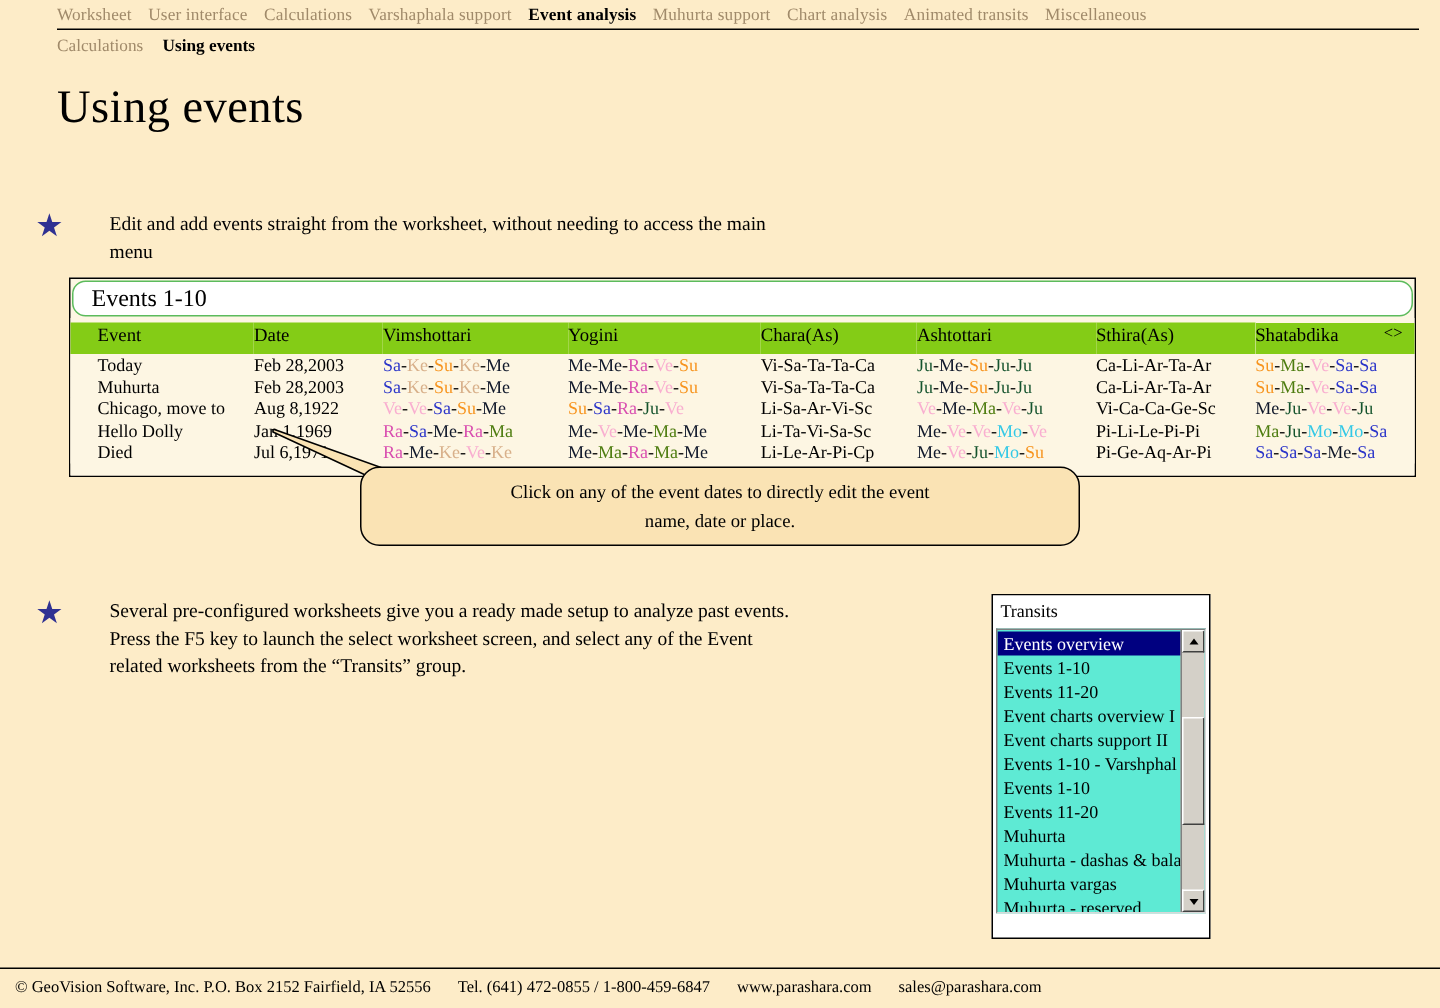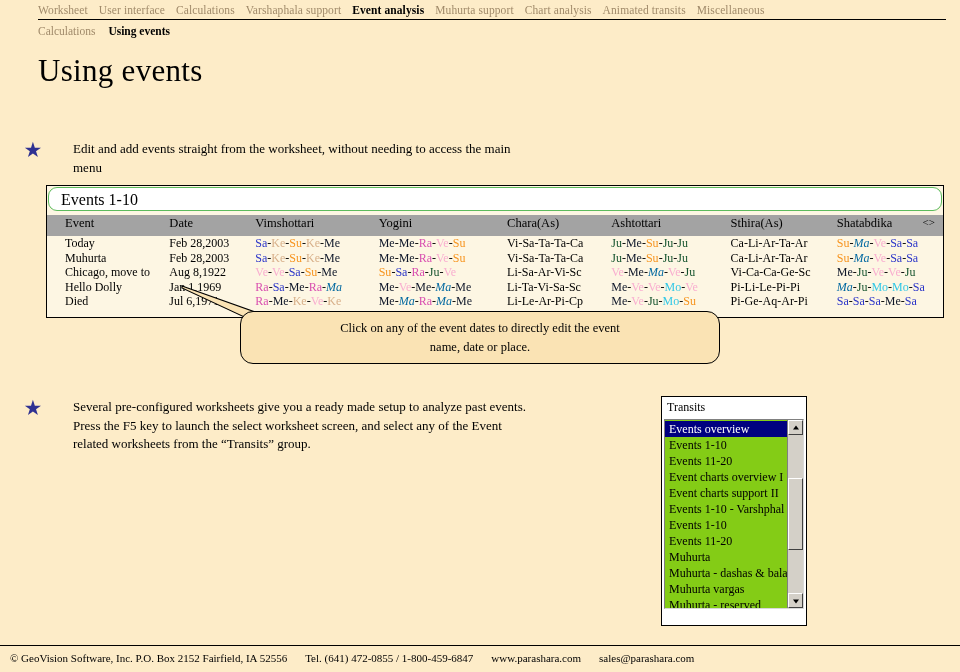--- a/index.html
+++ b/index.html
@@ -105,21 +105,21 @@
     border-collapse: collapse;
     font-size: 12px;
     width: 100%;
     table-layout: fixed;
   }
   table.evgrid th {
     text-align: left;
     font-weight: normal;
     font-size: 12.5px;
     padding: 1px 0 5px 0;
-    background: #a3a3a3;
+    background: #84cc16;
   }
   table.evgrid td {
     padding: 0 0 0 0;
     line-height: 14.5px;
     white-space: nowrap;
     background: #fdf6e3;
   }
   .c-ev  { width: 103px; padding-left: 18px !important; }
   .c-dt  { width: 85px; }
   .c-vi  { width: 122px; }
@@ -130,21 +130,21 @@
   .c-sh  { width: 105px; }
   .hdr-sh { position: relative; }
   .expand-mark {
     position: absolute; right: 8px; top: 1px;
     font-size: 11px;
   }
   .dash { color: #000; }
   
   .p-Su { color: #f7941e; }
   .p-Mo { color: #32c8e6; }
-  .p-Ma { color: #0369a1; font-style: italic; }
+  .p-Ma { color: #4d7c0f; }
   .p-Me { color: #0f172a; }
   .p-Ju { color: #14532d; }
   .p-Ve { color: #f9aed0; }
   .p-Sa { color: #2b35c9; }
   .p-Ra { color: #d94fb0; }
   .p-Ke { color: #d8b08a; }
   .p-plain { color: #000; }
   
   .callout {
     position: absolute;
@@ -180,21 +180,21 @@
     font-size: 12px;
     background: #ffffff;
   }
   .listbox {
     position: relative;
     margin: 0 2px 16px 2px;
     border-top: 1.3px solid #808080;
     border-left: 1.3px solid #808080;
     border-right: 1.3px solid #d8d8d8;
     border-bottom: 1.3px solid #d8d8d8;
-    background: #84cc16;
+    background: #5eead4;
     height: 188px;
     overflow: hidden;
   }
   .listitems { padding: 1px 0 0 0; }
   .litem {
     font-size: 12px;
     line-height: 16px;
     padding-left: 4px;
     white-space: nowrap;
     cursor: pointer;

